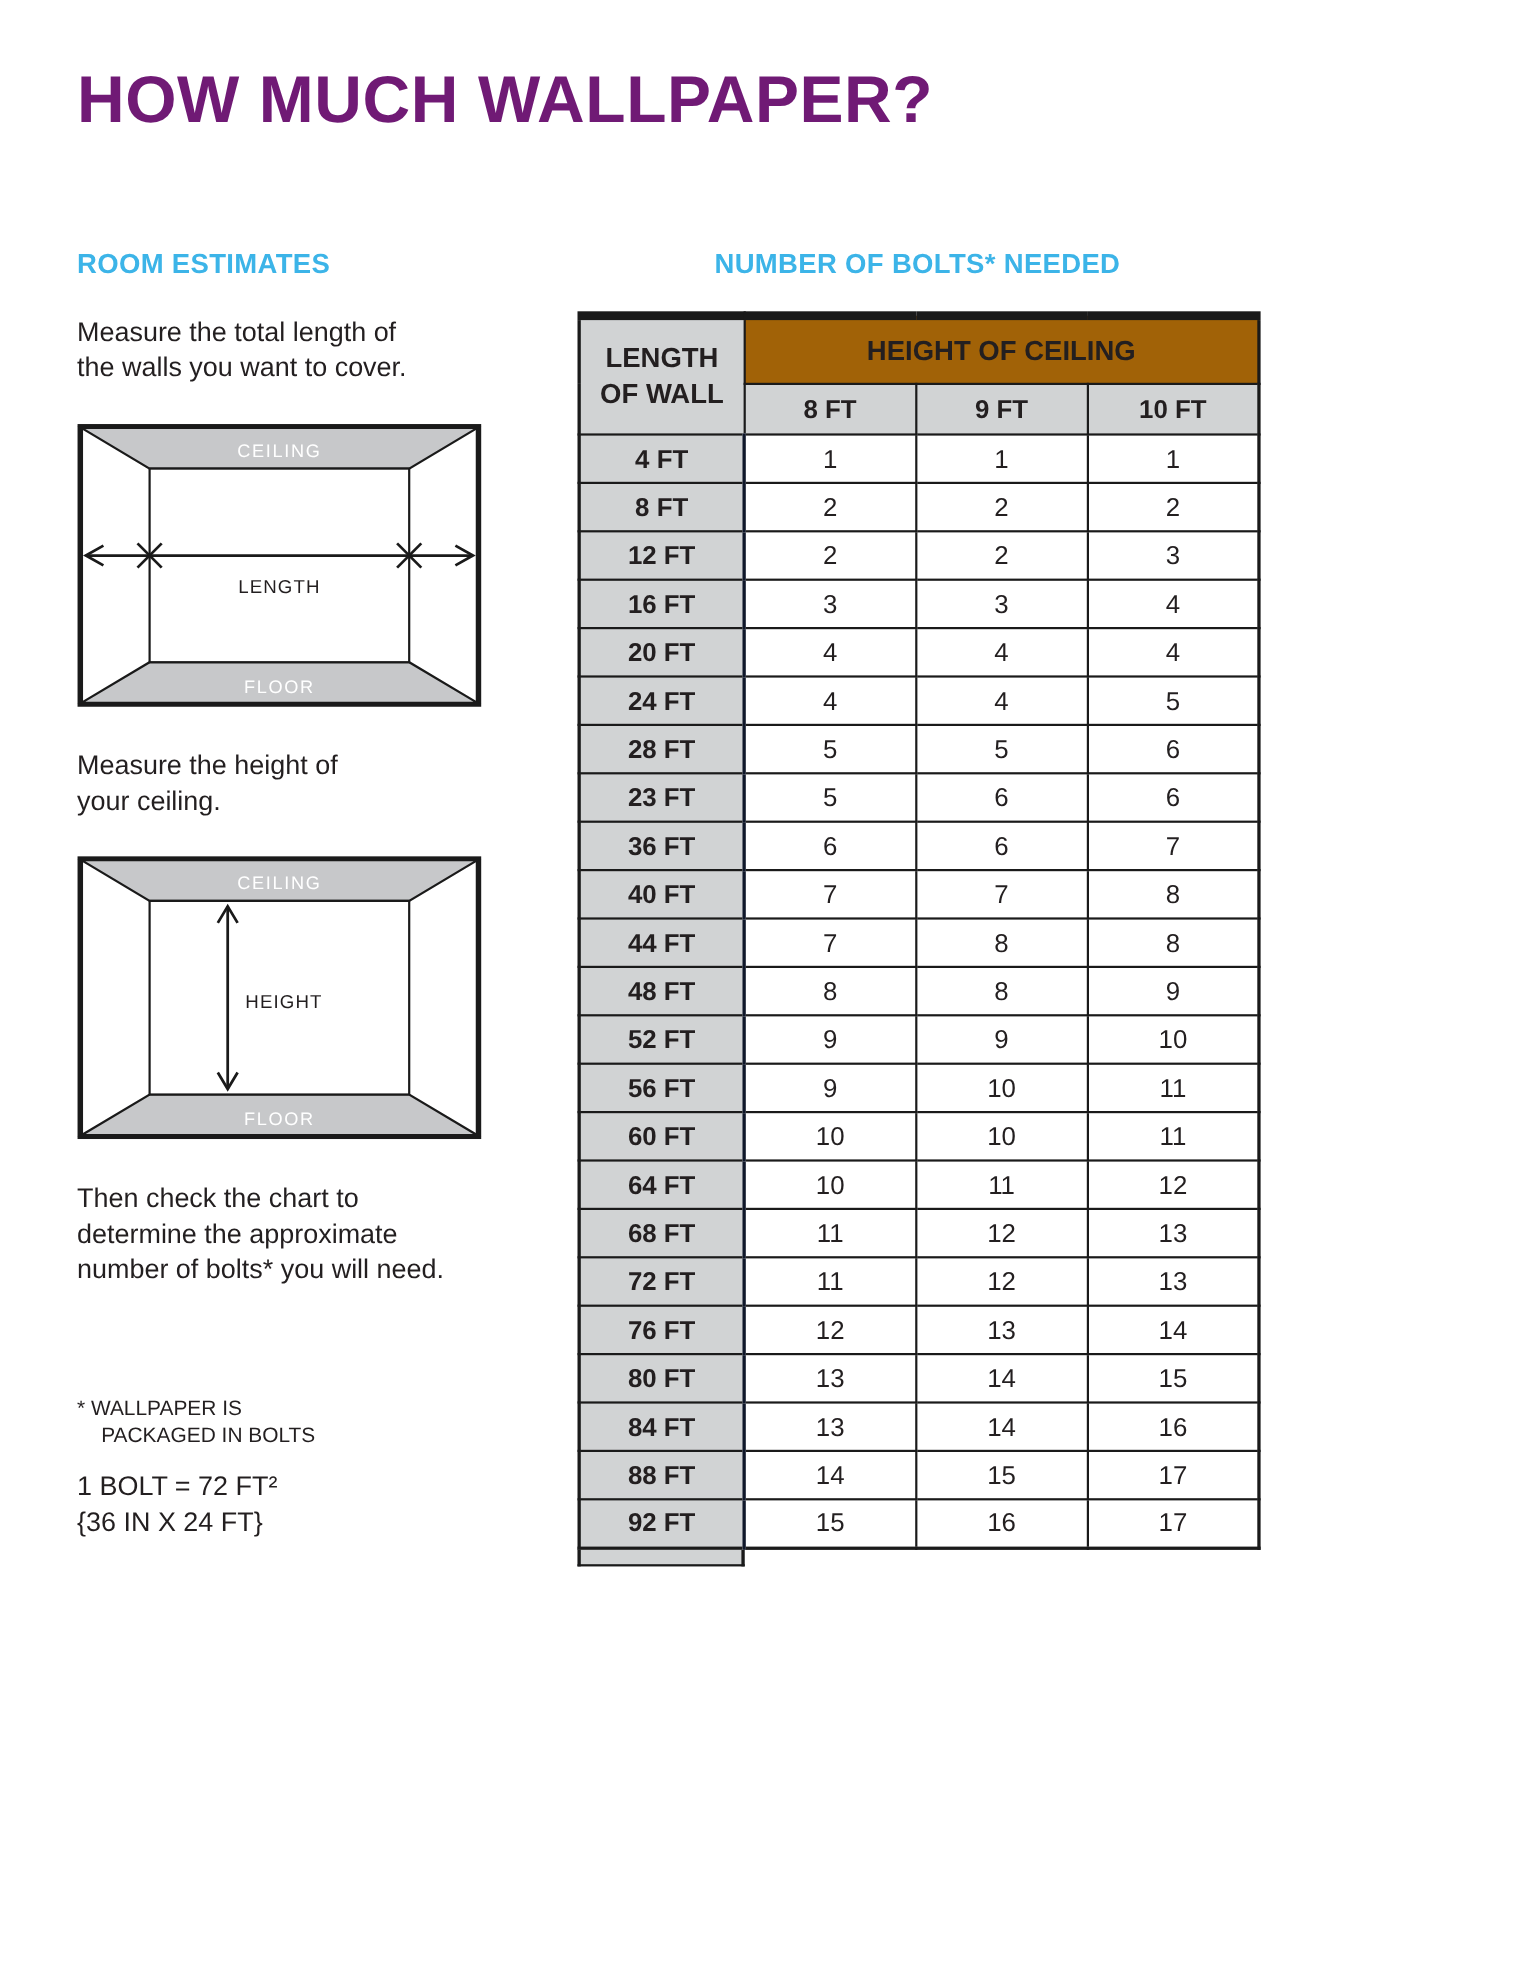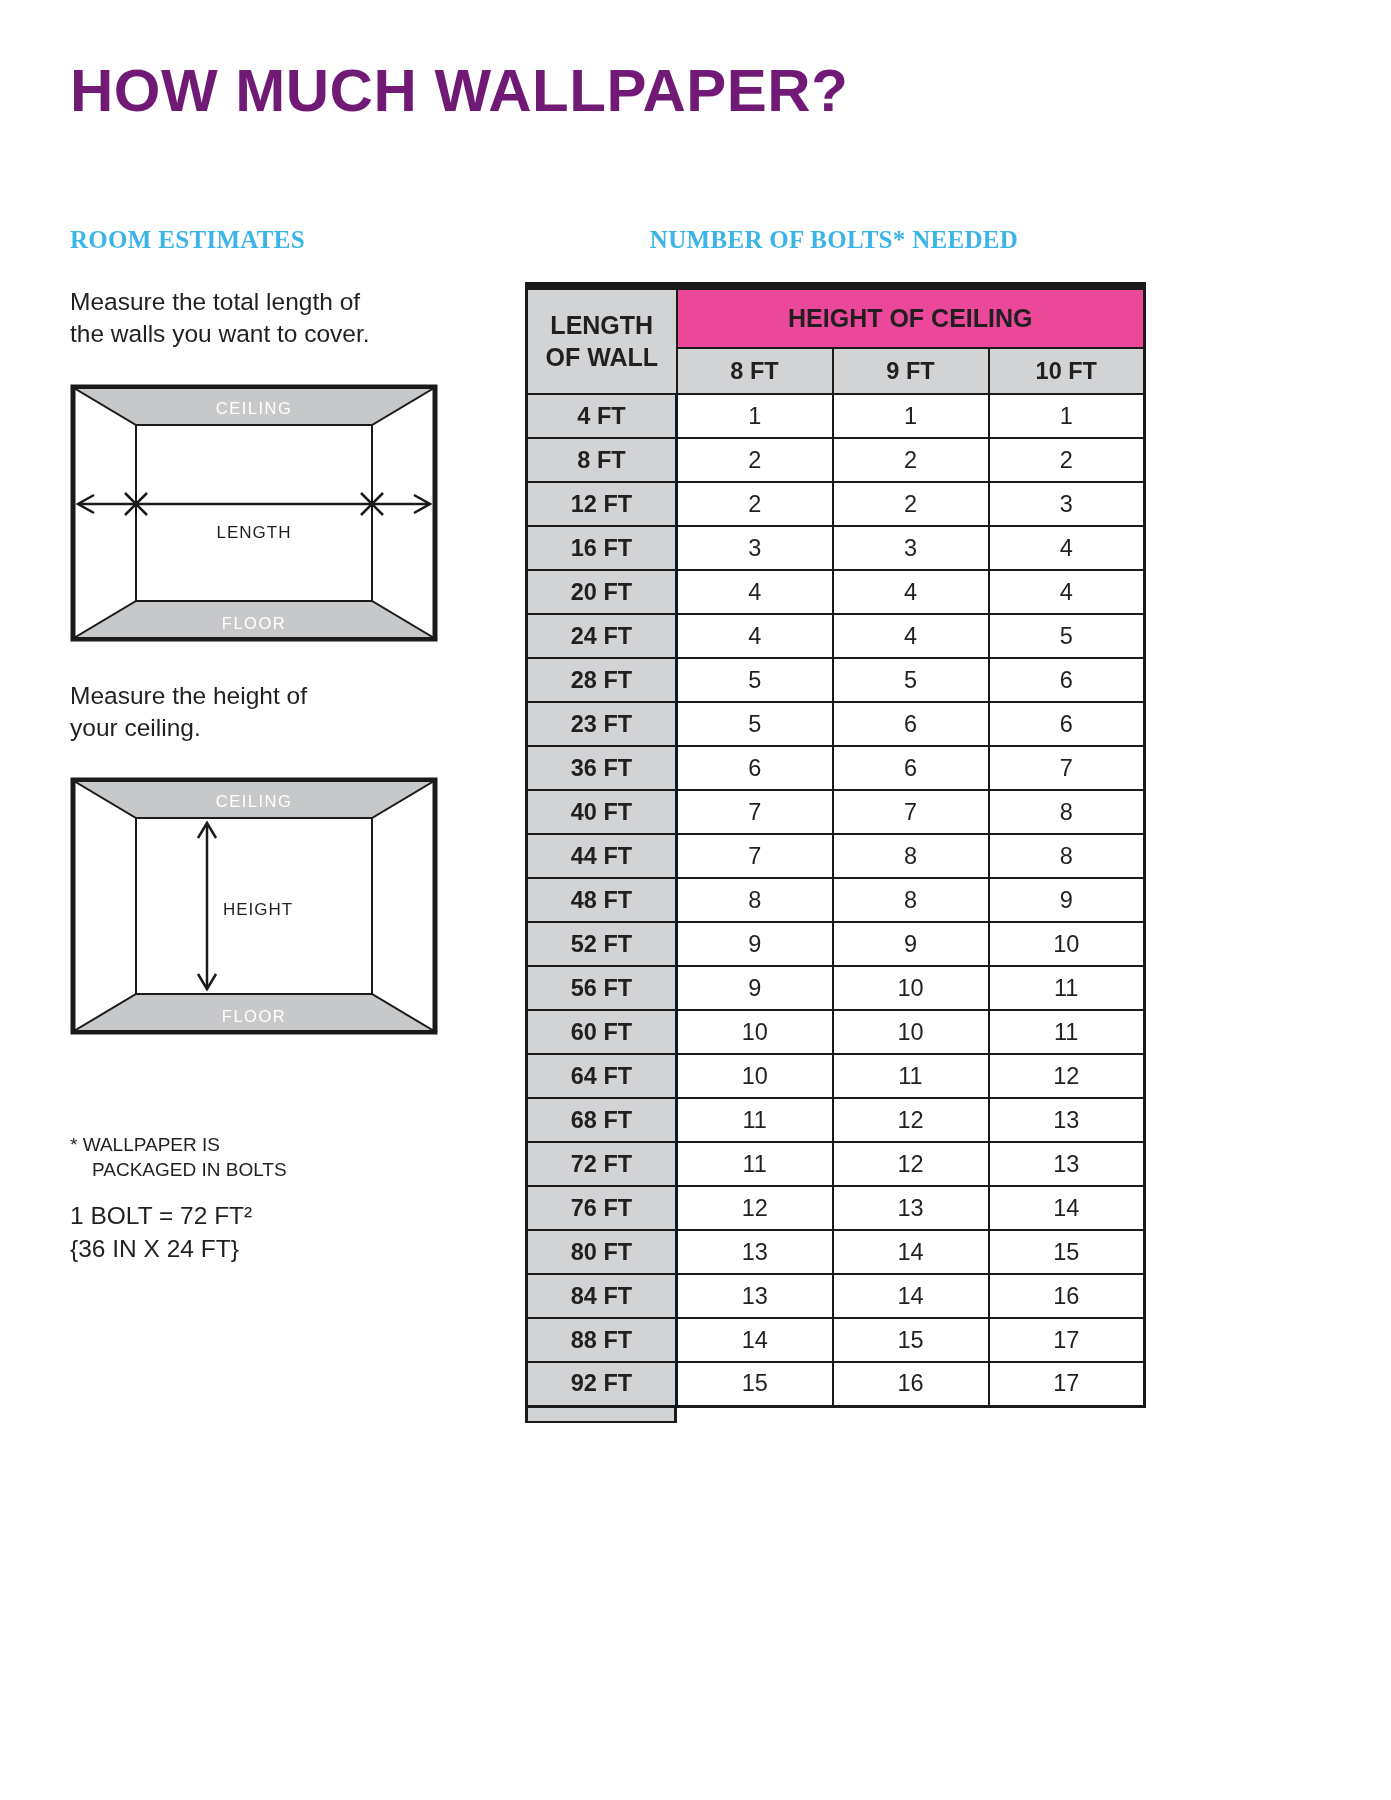--- a/index.html
+++ b/index.html
@@ -22,21 +22,20 @@
     font-size: 60px;
     font-weight: bold;
     letter-spacing: 0.5px;
     color: #701a75;
   }
   .section-heading {
     font-size: 25px;
     font-weight: bold;
     color: #3cb4e8;
     letter-spacing: 0.3px;
-    font-family: Liberation Serif, serif;
   }
   
   .left-col {
     position: absolute;
     left: 70px;
     top: 226px;
     width: 368px;
   }
   .left-col .section-heading { margin-bottom: 32px; }
   .instruction {
@@ -101,21 +100,21 @@
   }
   th.corner-header {
     background: #d1d3d4;
     font-size: 25px;
     font-weight: bold;
     white-space: pre-line;
     line-height: 1.25;
     border-right: 3px solid #1a1a1a;
   }
   tr.span-row th.span-header {
-    background: #ec4899;
+    background: #a16207;
     font-size: 25px;
     font-weight: bold;
     height: 62px;
   }
   tr.cols-row th {
     background: #d1d3d4;
     font-size: 23.5px;
     font-weight: bold;
     height: 46px;
   }
@@ -184,20 +183,23 @@
       <text x="184" y="30" text-anchor="middle" class="diag-band-label">CEILING</text>
       <text x="184" y="245" text-anchor="middle" class="diag-band-label">FLOOR</text>
       <g stroke="#1a1a1a" stroke-width="2.5" fill="none">
         <line x1="137" y1="46" x2="137" y2="212"></line>
         <polyline points="128,61 137,46 146,61"></polyline>
         <polyline points="128,197 137,212 146,197"></polyline>
       </g>
       <text x="153" y="138" text-anchor="start" class="diag-dim-label">HEIGHT</text>
     </svg>
 
+    <p class="instruction">Then check the chart to
+determine the approximate
+number of bolts* you will need.</p>
 
     <div class="footnote">
       <div>* WALLPAPER IS</div>
       <div class="footnote-indent">PACKAGED IN BOLTS</div>
     </div>
 
     <div class="bolt-info">
       <div>1 BOLT = 72 FT²</div>
       <div>{36 IN X 24 FT}</div>
     </div>

